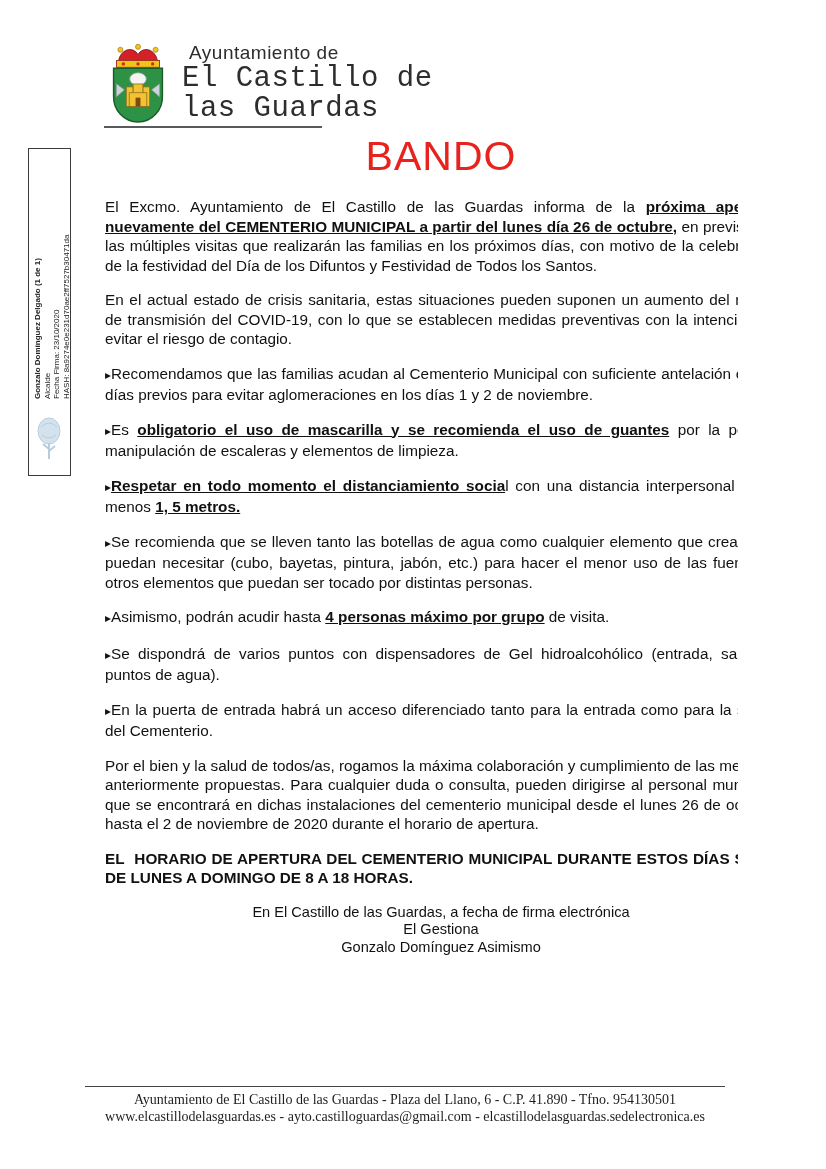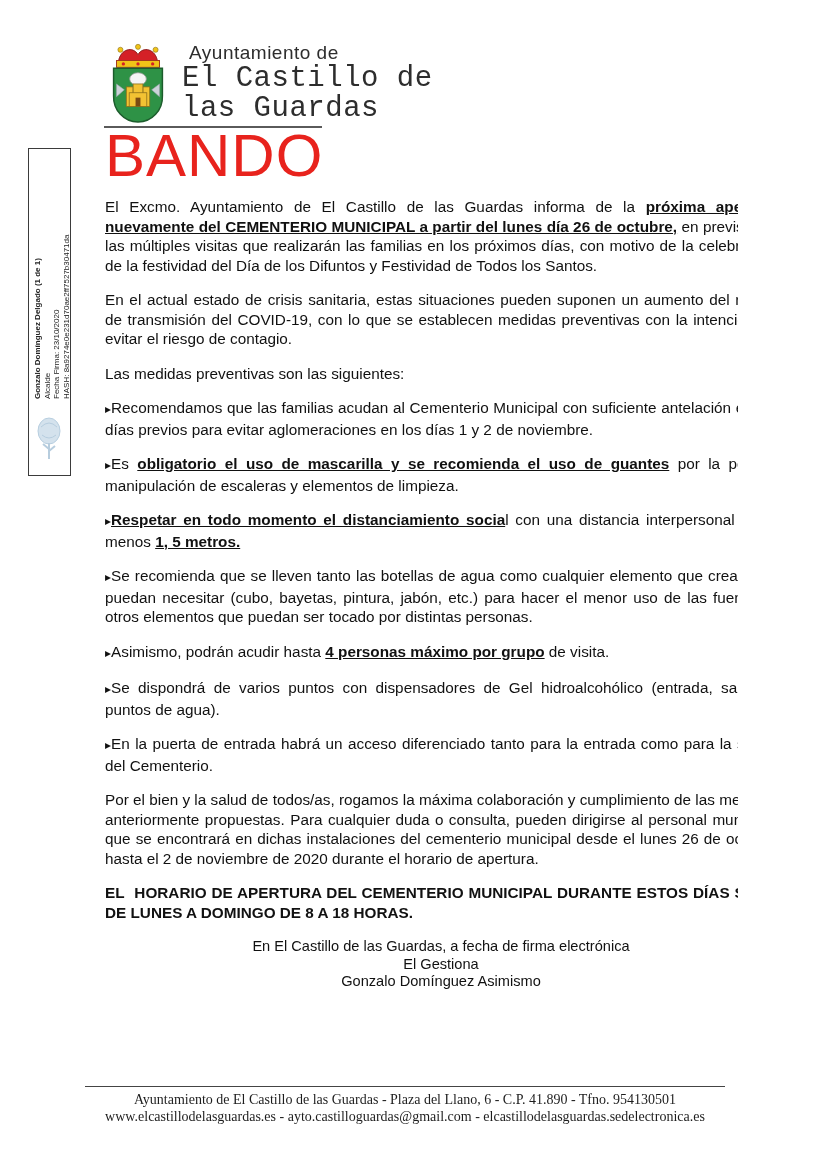--- a/index.html
+++ b/index.html
@@ -19,21 +19,21 @@
   .stamp-text {
     position:absolute; left:4px; top:250px;
     transform:rotate(-90deg); transform-origin:top left;
     white-space:nowrap; font-size:8px; line-height:9.5px; color:#222;
   }
   .stamp-name { font-weight:bold; }
   .seal { position:absolute; left:4px; top:264px; width:32px; height:52px; opacity:0.75; }
   
   .content { position:absolute; left:105px; top:130px; width:672px; font-size:15.3px; line-height:19.5px; text-align:justify; }
   .content p { margin:15px 0 0 0; }
-  .doc-title { margin:0 0 6px 0; color:#e8231d; font-size:60px; line-height:52px; font-weight:normal; letter-spacing:1px; }
+  .doc-title { margin:0 0 6px 0; text-align:center; color:#e8231d; font-size:41px; line-height:52px; font-weight:normal; letter-spacing:1px; }
   .bu { font-weight:bold; text-decoration:underline; }
   .bold-par { font-weight:bold; }
   .marker { font-size:12px; }
   .closing { text-align:center; margin-top:16px !important; line-height:17.5px; font-size:14.6px; }
   
   .footer { position:absolute; left:60px; top:1086px; width:690px; text-align:center;
     font-family:Liberation Serif, serif; font-size:14px; line-height:16.5px; color:#1d1d1d; }
   .footer-rule { border:none; border-top:1.5px solid #444; width:640px; margin:0 auto 5px auto; }
   
   .side { position:absolute; left:740px; top:686px; width:86px; height:483px; background:#fff; }
@@ -100,21 +100,20 @@
     </svg>
   </div>
 
   <div class="content">
     <h1 class="doc-title">BANDO</h1>
 
     <p><span>El Excmo. Ayuntamiento de El Castillo de las Guardas informa de la </span><span class="bu">próxima apertura nuevamente del CEMENTERIO MUNICIPAL a partir del lunes día 26 de octubre,</span><span> en previsión a las múltiples visitas que realizarán las familias en los próximos días, con motivo de la celebración de la festividad del Día de los Difuntos y Festividad de Todos los Santos.</span></p>
 
     <p>En el actual estado de crisis sanitaria, estas situaciones pueden suponen un aumento del riesgo de transmisión del COVID-19, con lo que se establecen medidas preventivas con la intención de evitar el riesgo de contagio.</p>
 
-    <p>Las medidas preventivas son las siguientes:</p>
 
     <p><span class="marker">▸</span><span>Recomendamos que las familias acudan al Cementerio Municipal con suficiente antelación en los días previos para evitar aglomeraciones en los días 1 y 2 de noviembre.</span><span class="bu"></span><span></span><span class="bu"></span><span></span></p>
 
     <p><span class="marker">▸</span><span>Es </span><span class="bu">obligatorio el uso de mascarilla y se recomienda el uso de guantes</span><span> por la posible manipulación de escaleras y elementos de limpieza.</span><span class="bu"></span><span></span></p>
 
     <p><span class="marker">▸</span><span></span><span class="bu">Respetar en todo momento el distanciamiento socia</span><span>l con una distancia interpersonal de al menos </span><span class="bu">1, 5 metros.</span><span></span></p>
 
     <p><span class="marker">▸</span><span>Se recomienda que se lleven tanto las botellas de agua como cualquier elemento que crean que puedan necesitar (cubo, bayetas, pintura, jabón, etc.) para hacer el menor uso de las fuentes y otros elementos que puedan ser tocado por distintas personas.</span><span class="bu"></span><span></span><span class="bu"></span><span></span></p>
 
 

